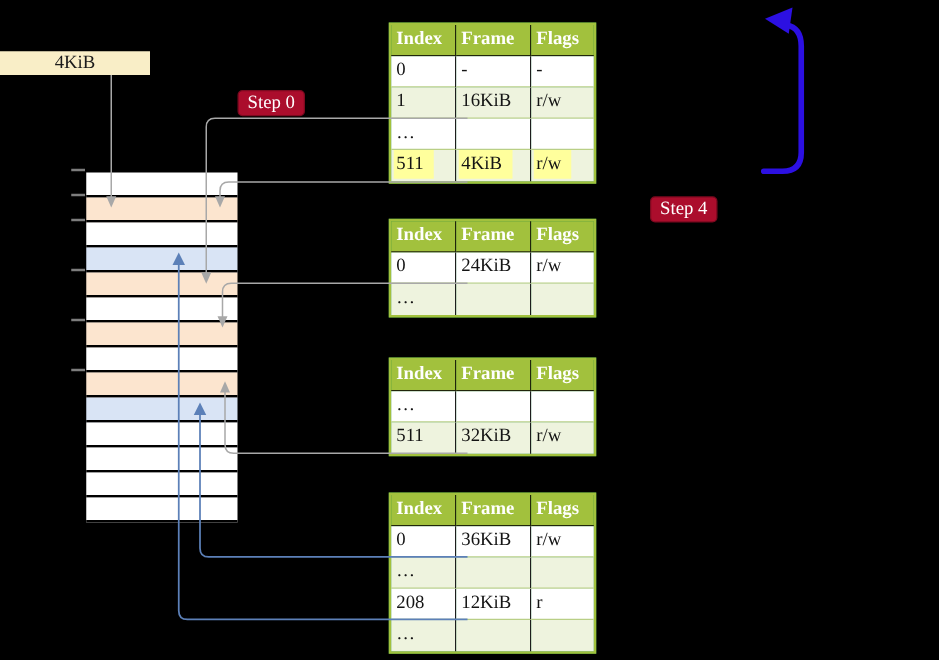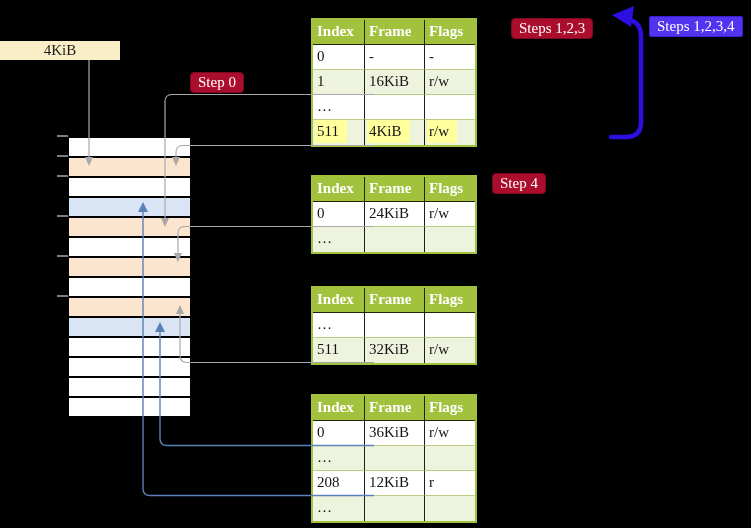--- a/index.html
+++ b/index.html
@@ -50,23 +50,21 @@
   .t-head{fill:var(--arrow-thick-blue);stroke:none;}
 </style>
 </head>
 <body>
 
 <div class="canvas">
 
   <div class="frame-label">4KiB</div>
 
   <div class="badge red" style="left:190px;top:40px;margin-top:32px;">Step 0</div>
-  <div class="badge red" style="left:511px;top:18px;">Steps 1,2,3</div>
-  <div class="badge blue" style="left:649px;top:16px;">Steps 1,2,3,4</div>
-  <div class="badge red" style="left:492px;top:157px;margin-top:16px;">Step 4</div>
+  <div class="badge red" style="left:520px;top:157px;">Step 4</div>
 
   <div class="memmap">
       <div class="mrow m-free"></div>
       <div class="mrow m-page_table"></div>
       <div class="mrow m-free"></div>
       <div class="mrow m-mapped"></div>
       <div class="mrow m-page_table"></div>
       <div class="mrow m-free"></div>
       <div class="mrow m-page_table"></div>
       <div class="mrow m-free"></div>

